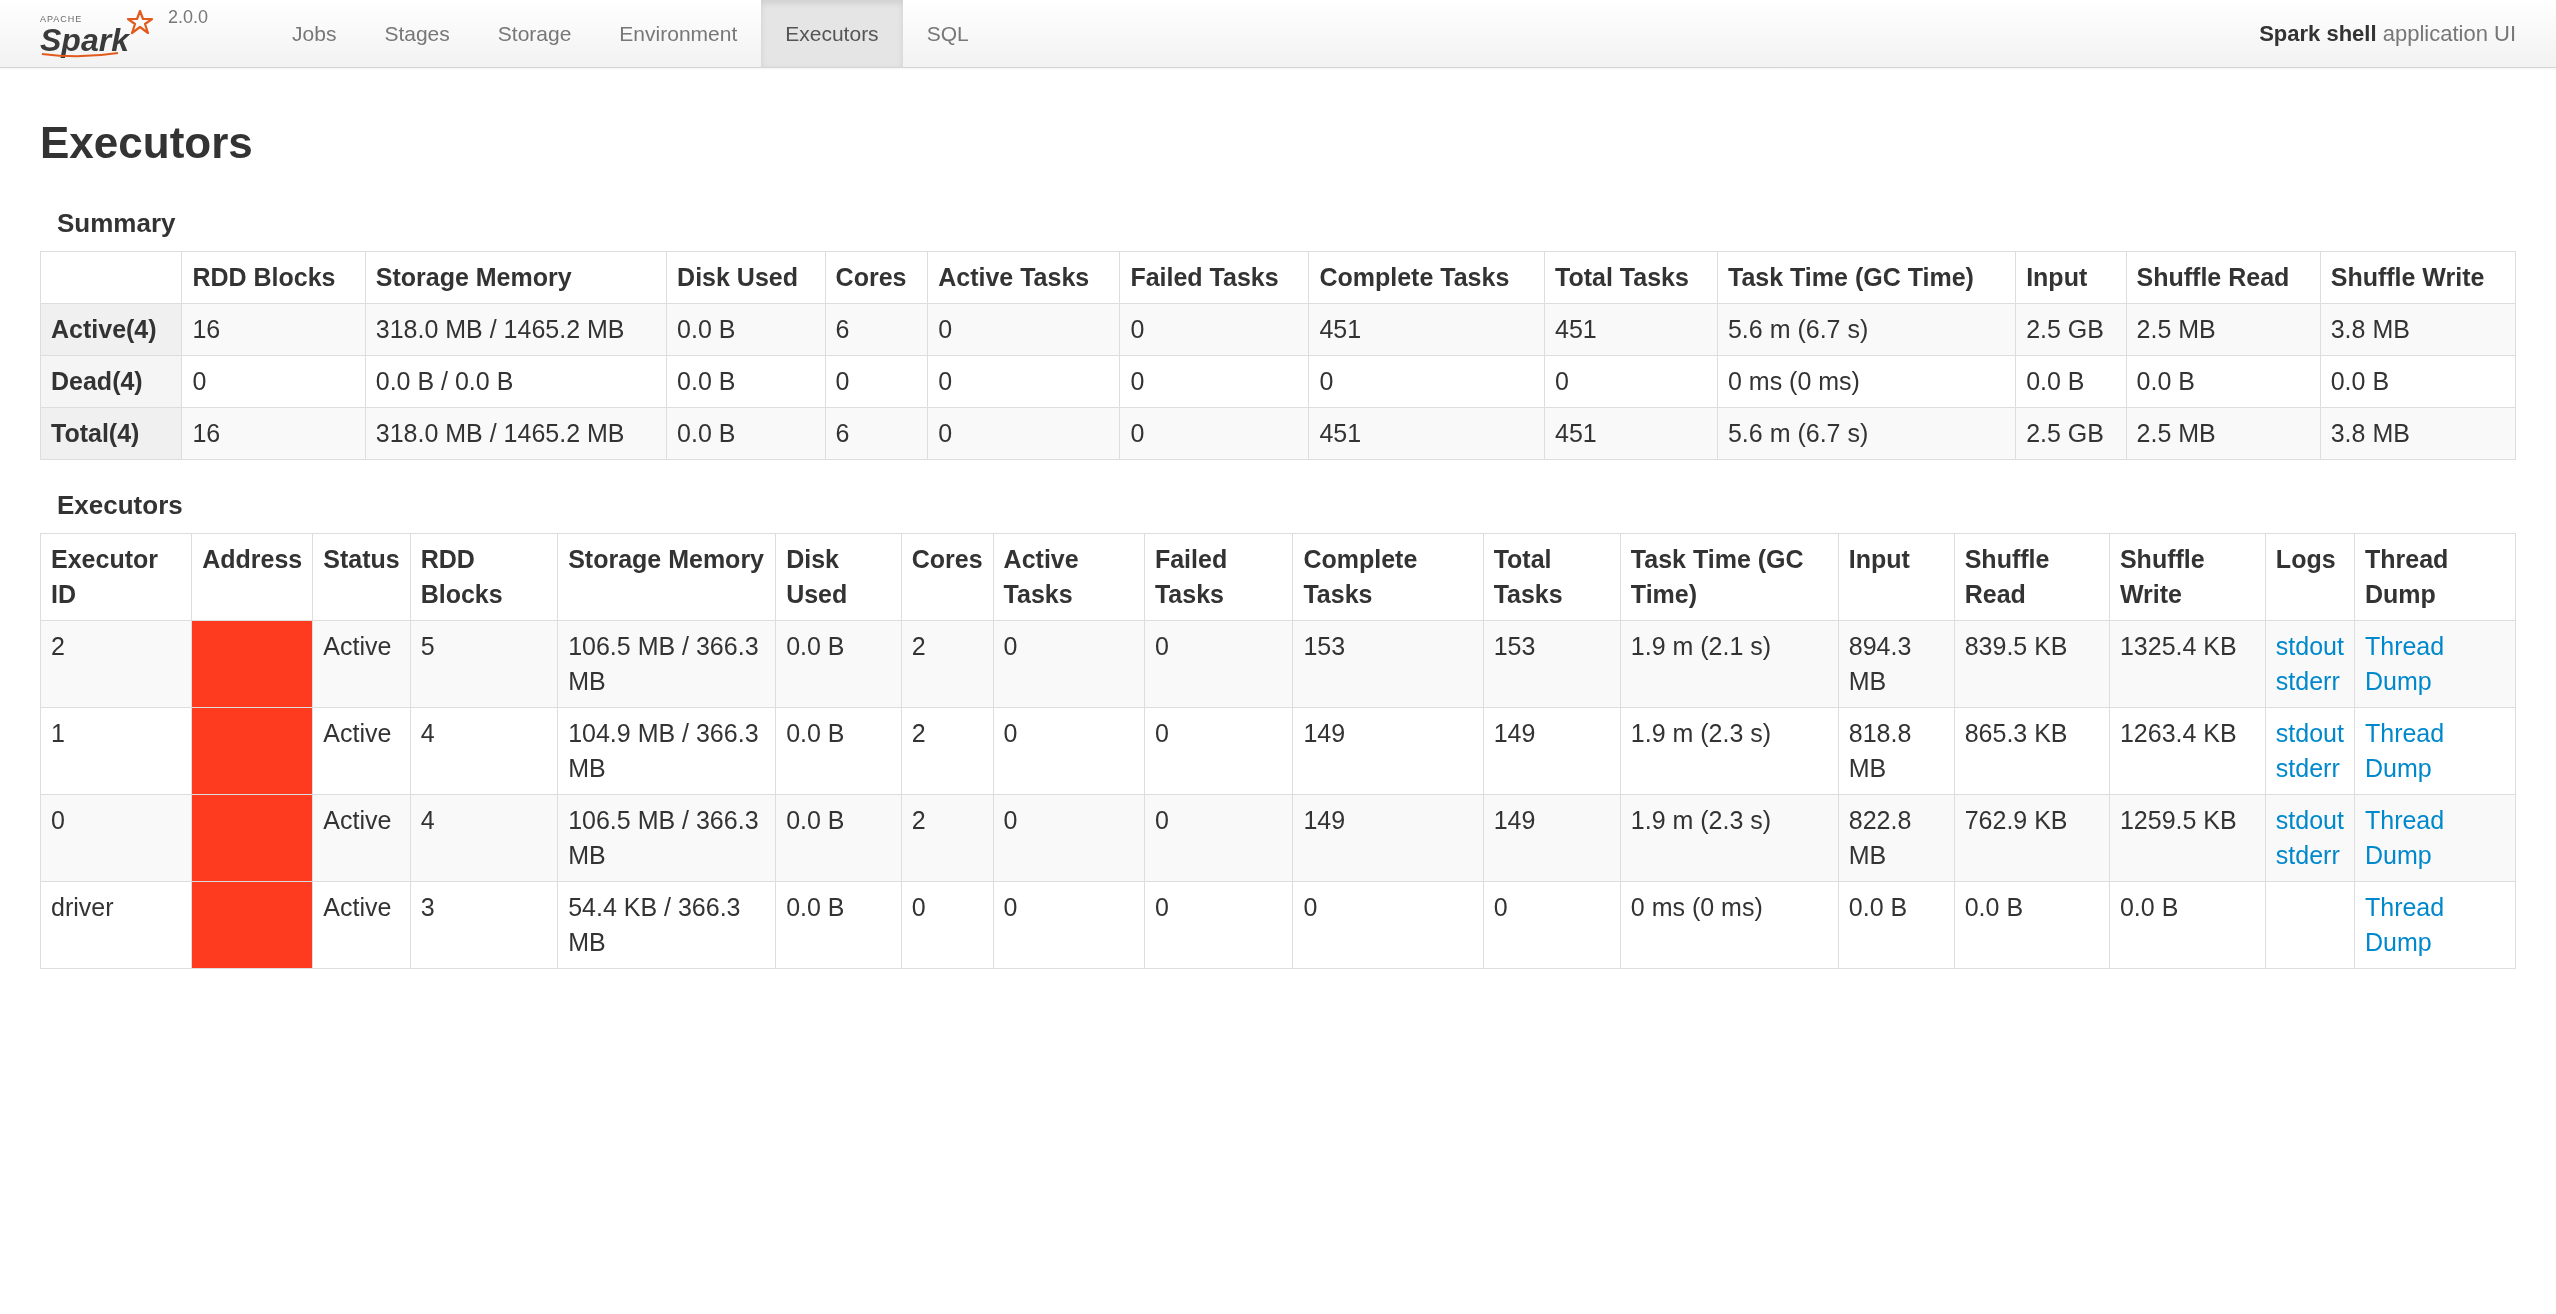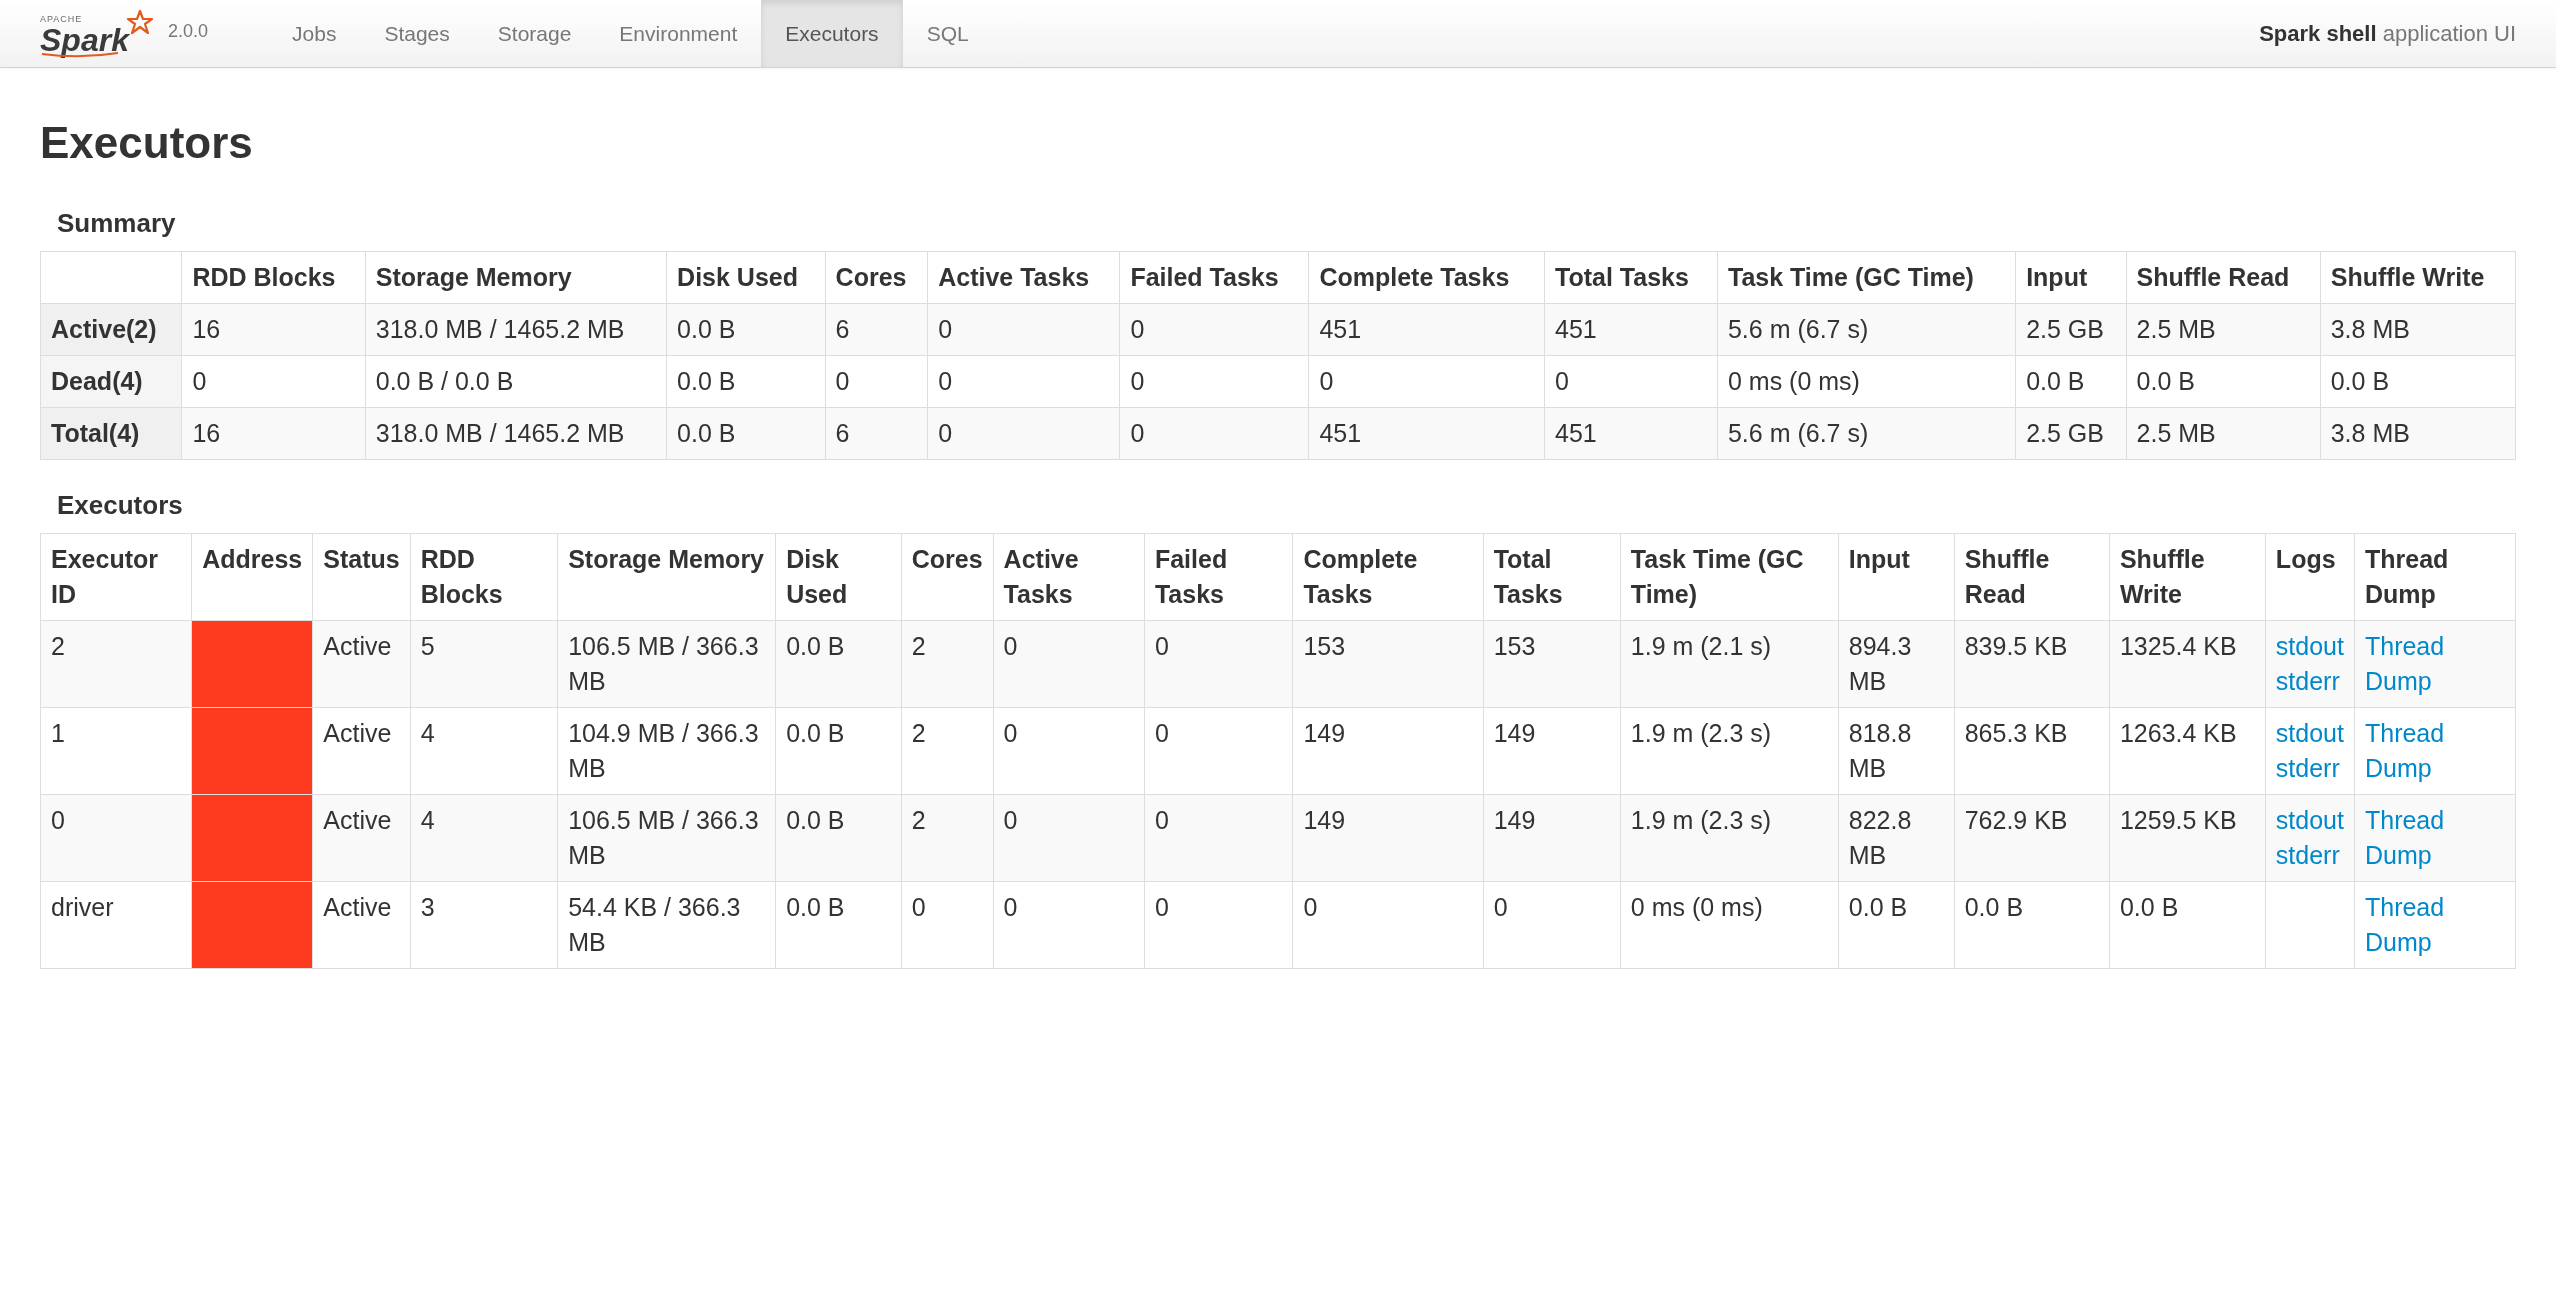--- a/index.html
+++ b/index.html
@@ -14,21 +14,21 @@
     background: linear-gradient(to bottom, #fff, #f2f2f2);
     border-bottom: 1px solid #d4d4d4;
     display: flex;
     align-items: center;
     padding: 0 40px;
     height: 68px;
     box-shadow: 0 1px 2px rgba(0,0,0,0.05);
   }
   .brand {
     display: flex;
-    align-items: center;
+    align-items: flex-start;
     margin-right: 60px;
   }
   .brand svg {
     display: block;
   }
   .version {
     font-size: 18px;
     color: #777;
     margin-left: 8px;
     position: relative;
@@ -159,21 +159,21 @@
           <th>Complete Tasks</th>
           <th>Total Tasks</th>
           <th>Task Time (GC Time)</th>
           <th>Input</th>
           <th>Shuffle Read</th>
           <th>Shuffle Write</th>
         </tr>
       </thead>
     <tbody id="summary-body">
         <tr>
-          <th class="rowhdr">Active(2)</th>
+          <th class="rowhdr">Active(4)</th>
           <td>16</td>
           <td>318.0 MB / 1465.2 MB</td>
           <td>0.0 B</td>
           <td>6</td>
           <td>0</td>
           <td>0</td>
           <td>451</td>
           <td>451</td>
           <td>5.6 m (6.7 s)</td>
           <td>2.5 GB</td>

